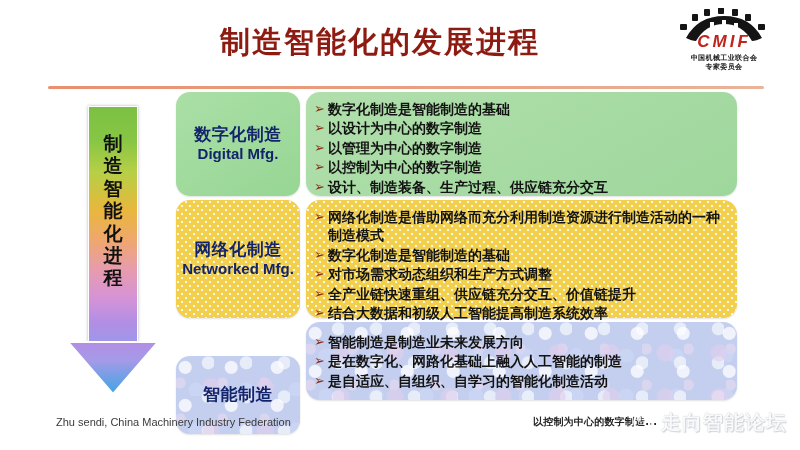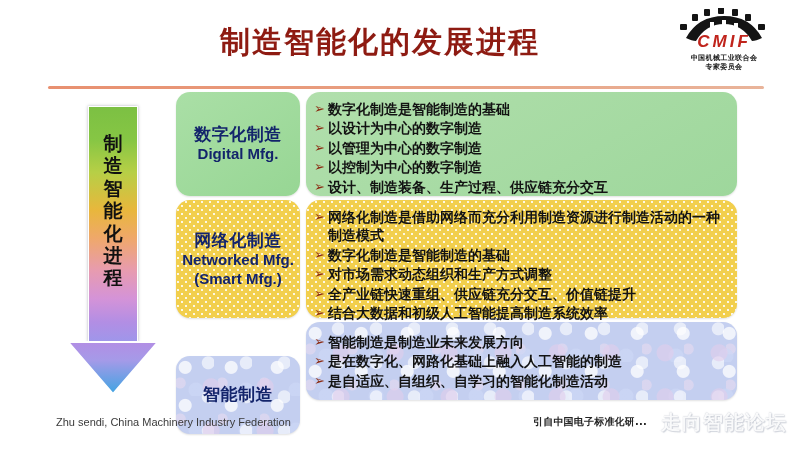--- a/index.html
+++ b/index.html
@@ -317,21 +317,20 @@
         <span class="mark">➢</span>
         <span class="txt">设计、制造装备、生产过程、供应链充分交互</span>
       </div>
     </div>
   </div>
 
   <div class="row">
     <div class="label-box dotted" style="left:176px; top:200px; width:124px; height:118px;">
       <div class="cn">网络化制造</div>
       <div class="en">Networked Mfg.</div>
-      <div class="en">(Smart Mfg.)</div>
     </div>
     <div class="content-box dotted" style="left:306px; top:200px; width:431px; height:118px;">
       <div class="bullet">
         <span class="mark">➢</span>
         <span class="txt">网络化制造是借助网络而充分利用制造资源进行制造活动的一种制造模式</span>
       </div>
       <div class="bullet">
         <span class="mark">➢</span>
         <span class="txt">数字化制造是智能制造的基础</span>
       </div>
@@ -364,21 +363,21 @@
         <span class="txt">是在数字化、网路化基础上融入人工智能的制造</span>
       </div>
       <div class="bullet">
         <span class="mark">➢</span>
         <span class="txt">是自适应、自组织、自学习的智能化制造活动</span>
       </div>
     </div>
   </div>
 
   <div id="footer-left">Zhu sendi, China Machinery Industry Federation</div>
-  <div id="footer-cite">引自中国电子标准化研...</div>
+  <div id="footer-cite">以控制为中心的数字制造...</div>
   <div id="watermark">
     <div class="wm-logo">
       <svg width="26" height="26" viewBox="0 0 26 26">
         <circle cx="13" cy="13" r="9" fill="none" stroke="rgba(255,255,255,.85)" stroke-width="2"></circle>
         <circle cx="9" cy="10" r="2.4" fill="rgba(255,255,255,.8)"></circle>
         <circle cx="17" cy="9" r="1.8" fill="rgba(255,255,255,.7)"></circle>
         <path d="M5 17 q8 6 16 0" fill="none" stroke="rgba(255,255,255,.8)" stroke-width="2"></path>
       </svg>
     </div>
     <div class="wm-text">走向智能论坛</div>

